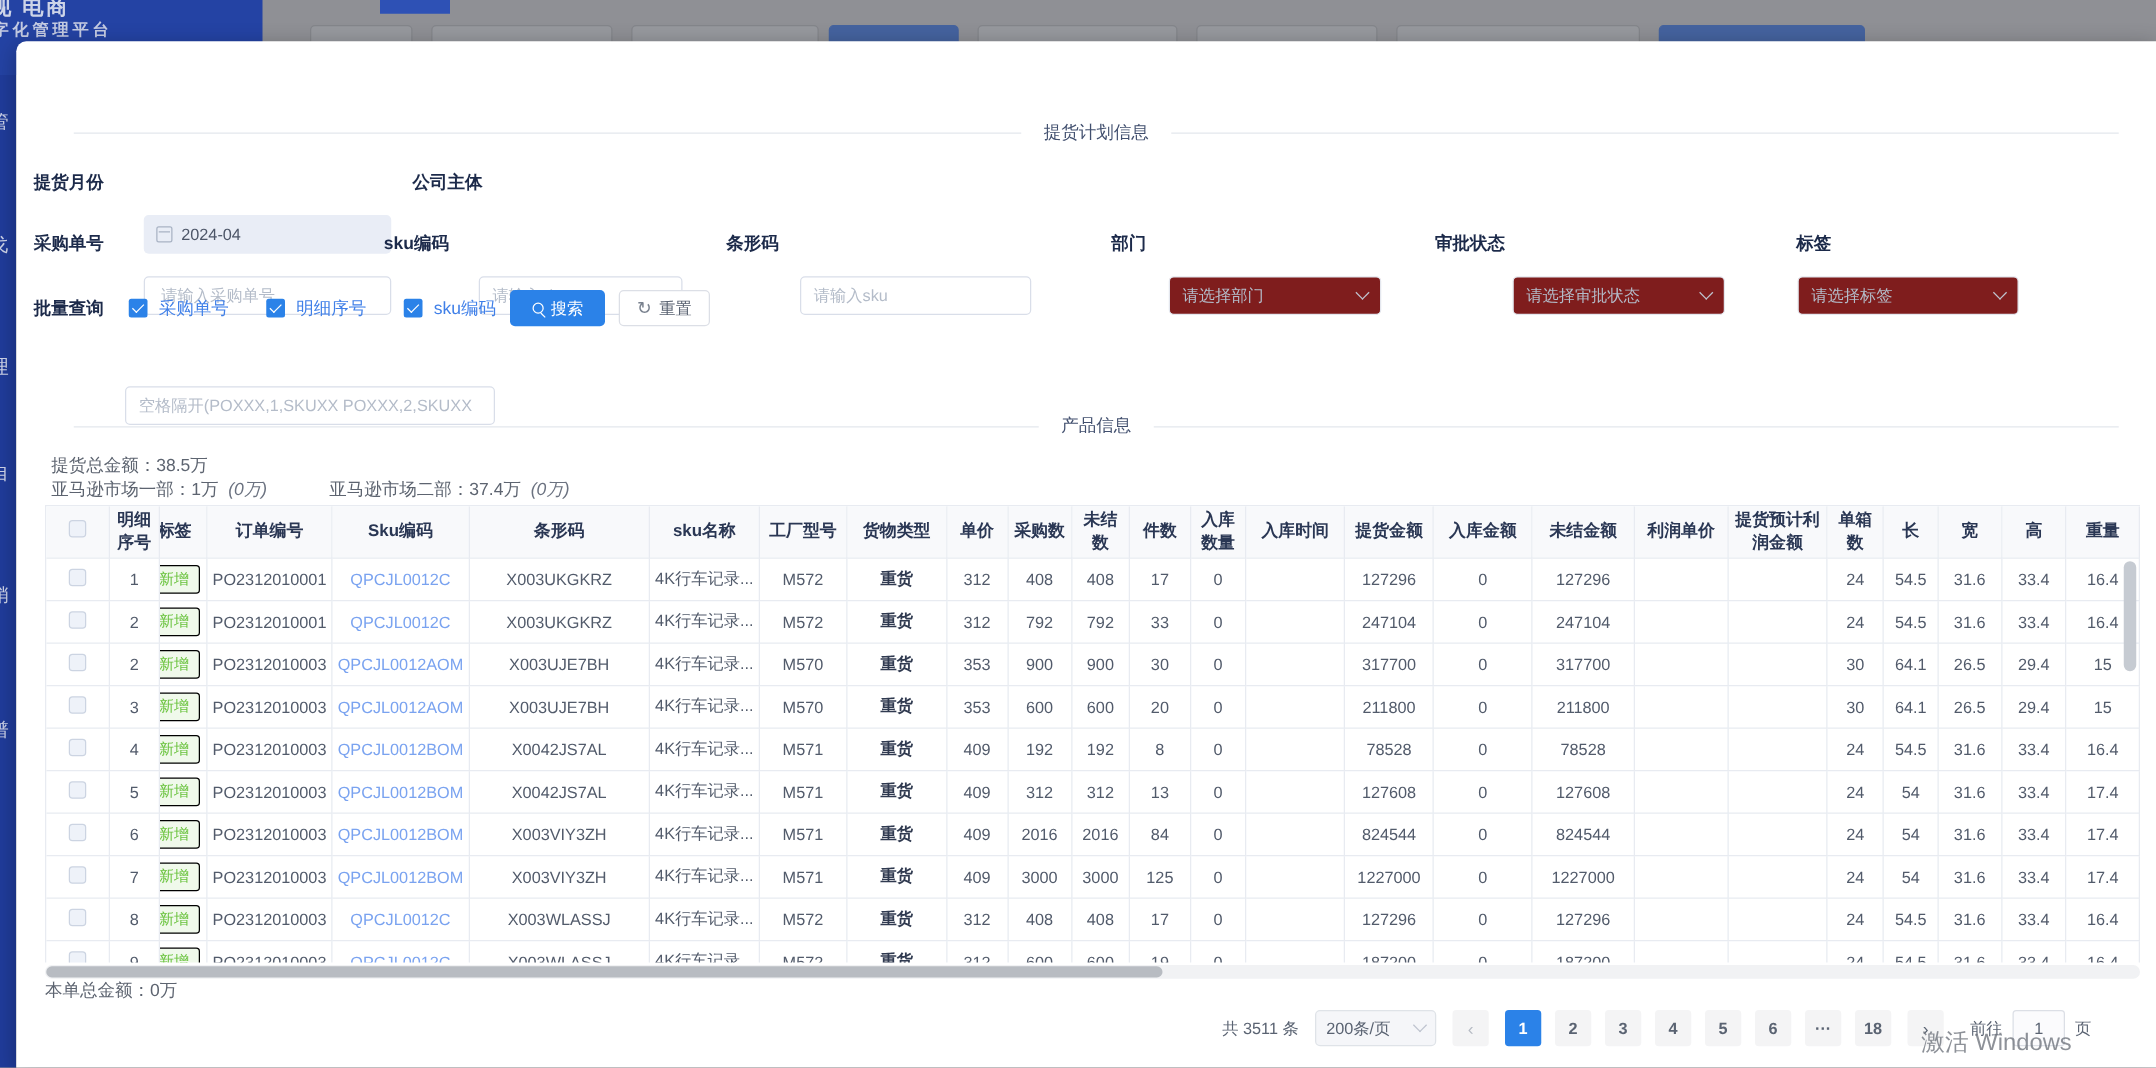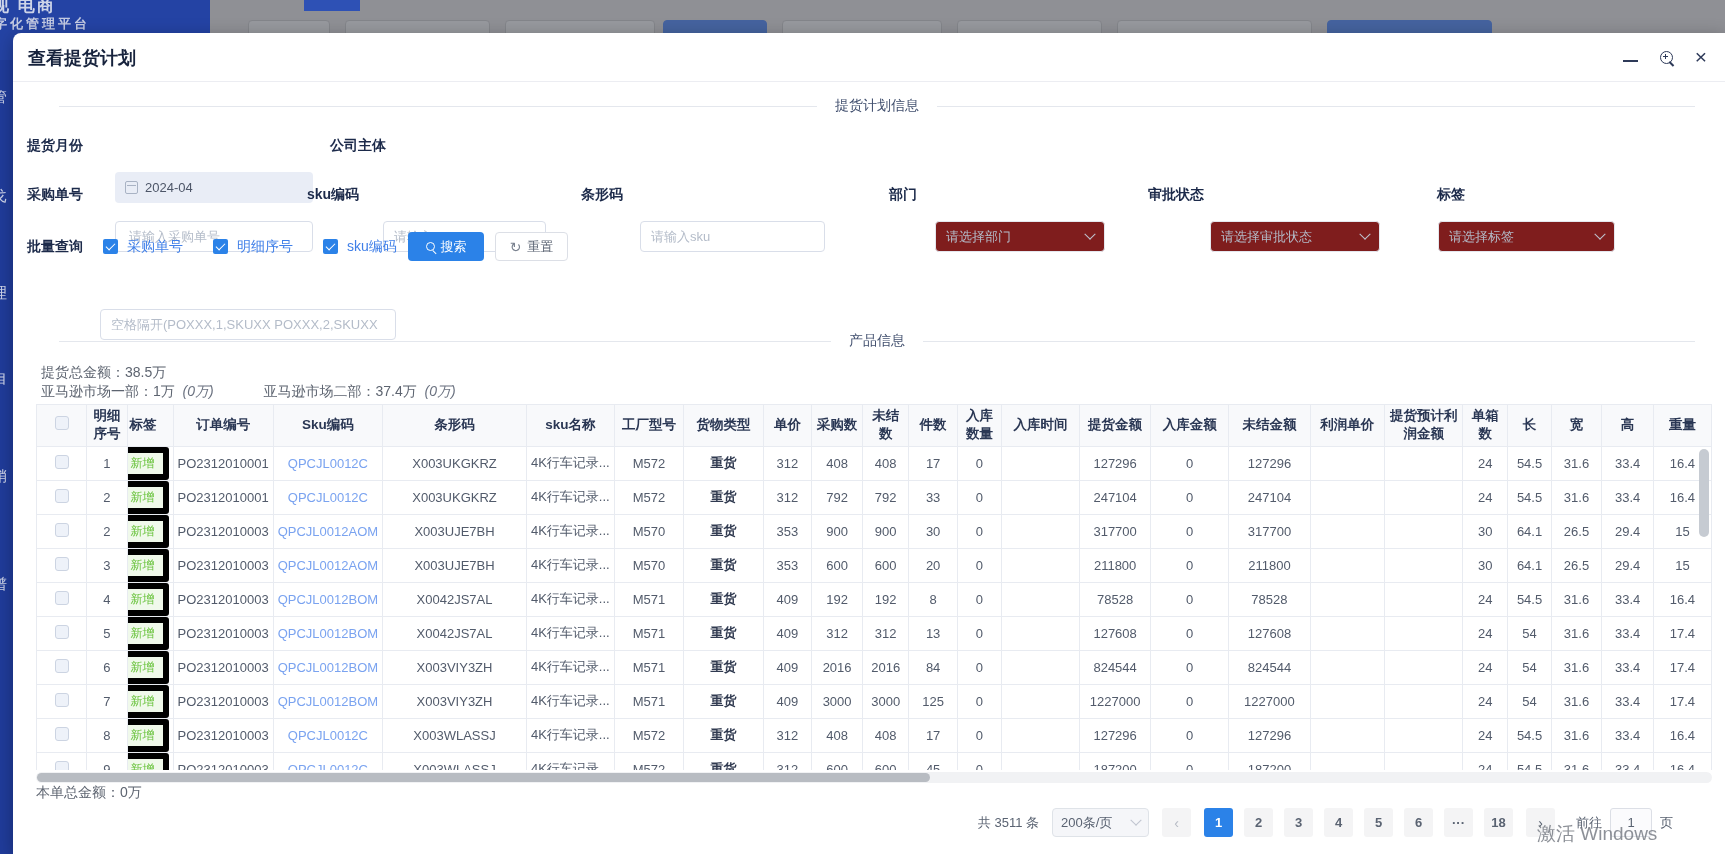--- a/index.html
+++ b/index.html
@@ -62,21 +62,21 @@
   
   .table-wrap { position:absolute; left:23px; top:371px; width:1676px; height:366px; overflow:hidden; border-top:1px solid #e8ebf1; border-left:1px solid #e8ebf1; }
   table { border-collapse:collapse; table-layout:fixed; }
   th,td { border-right:1px solid #e8ebf1; border-bottom:1px solid #e8ebf1; text-align:center; overflow:hidden; }
   thead th { background:#f8f9fb; color:#2a3754; font-size:13.5px; font-weight:bold; height:41px; padding:2px 3px; line-height:1.35; word-break:break-all; }
   tbody td { height:34px; font-size:13px; color:#525b6b; white-space:nowrap; padding:0 4px; }
   td.link { color:#7aa3f0; cursor:pointer; }
   td.bold { font-weight:bold; color:#303a50; }
   td.ell { text-overflow:ellipsis; }
   .clip { display:inline-block; margin-left:-14px; white-space:nowrap; }
-  .badge { display:inline-block; margin-left:-15px; padding:2px 8px; font-size:12px; color:#67c23a; background:#f0f9eb; border:6px solid #000000; border-radius:3px; white-space:nowrap; }
+  .badge { display:inline-block; margin-left:-15px; padding:2px 8px; font-size:12px; color:#67c23a; background:#f0f9eb; border:1px solid #000000; border-radius:3px; white-space:nowrap; }
   .cb { display:inline-block; width:14px; height:14px; border:1px solid #ccd4e2; background:#eef2f9; border-radius:3px; cursor:pointer; }
   .vscroll { position:absolute; right:3px; top:44px; width:10px; height:88px; background:#c6cbd2; border-radius:5px; }
   .hscroll { position:absolute; left:23px; top:739px; width:1676px; height:11px; background:#f1f2f4; border-radius:6px; }
   .hscroll .thumb { position:absolute; left:1px; top:1px; width:893px; height:9px; background:#b8bcc2; border-radius:5px; cursor:pointer; }
 
   .order-total { position:absolute; left:23px; top:751px; font-size:14px; color:#5d6470; }
 
   
   .pager { position:absolute; top:775px; right:52px; display:flex; align-items:center; gap:13px; font-size:13px; color:#5a6372; }
   .psize { width:97px; height:29px; background:#f5f6f9; border:1px solid #dfe3e8; border-radius:4px; display:flex; align-items:center; padding:0 8px; cursor:pointer; }
@@ -112,30 +112,20 @@
       <div class="sb-char" style="top: 127px;">戈</div>
       <div class="sb-char" style="top: 224px;">理</div>
       <div class="sb-char" style="top: 309px;">自</div>
       <div class="sb-char" style="top: 407px;">销</div>
       <div class="sb-char" style="top: 515px;">谱</div>
     </div>
 </div>
 
 <div class="modal">
 
-  <div class="m-header">
-    <div class="m-title">查看提货计划</div>
-    <div class="m-icons">
-      <div class="ic-min"></div>
-      <div class="ic-zoom">
-          <span class="handle"></span>
-        </div>
-      <div class="ic-close">×</div>
-    </div>
-  </div>
 
   <div class="sec-div" style="top:64px;">
     <span>提货计划信息</span>
   </div>
 
   <div class="frm-label" style="left:14px;top:97px;">提货月份</div>
   <div class="inp filled" style="left:102px;top:97px;width:198px;">
     <span class="cal"></span>
     <span>2024-04</span>
   </div>
@@ -508,21 +498,21 @@
             <td><span class="badge">新增</span></td>
             <td>PO2312010003</td>
             <td class="link">QPCJL0012C</td>
             <td>X003WLASSJ</td>
             <td class="ell">4K行车记录...</td>
             <td>M572</td>
             <td class="bold">重货</td>
             <td>312</td>
             <td>600</td>
             <td>600</td>
-            <td>45</td>
+            <td>19</td>
             <td>0</td>
             <td></td>
             <td>187200</td>
             <td>0</td>
             <td>187200</td>
             <td></td>
             <td></td>
             <td>24</td>
             <td>54.5</td>
             <td>31.6</td>

